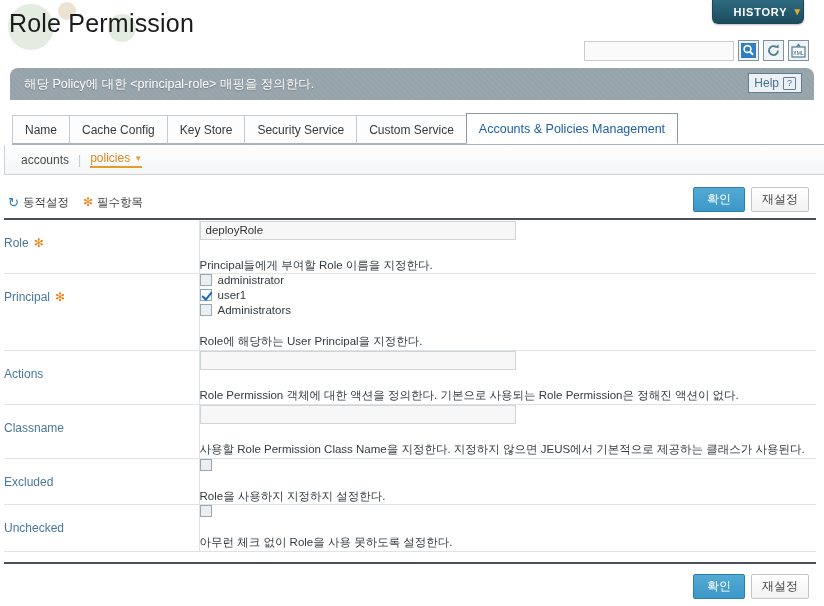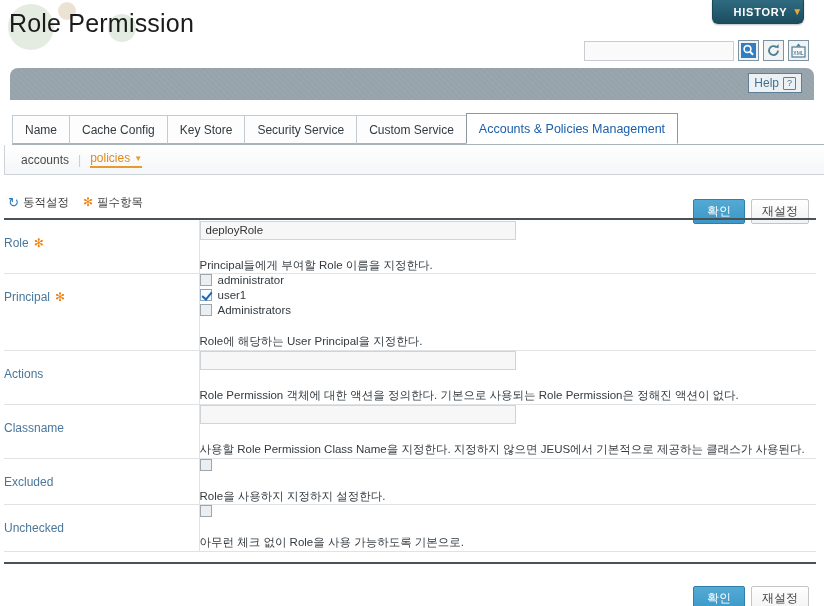--- a/index.html
+++ b/index.html
@@ -127,21 +127,20 @@
   .legend.second { margin-left: 14px; }
   .dyn-icon { color: #2f7fc4; font-size: 13px; line-height: 1; }
   .req-icon { color: #f07f10; font-size: 12px; line-height: 1; }
 
   .btn-row-top { position: absolute; right: 15px; top: 187px; display: flex; gap: 6px; }
   .btn {
     height: 25px; min-width: 52px; padding: 0 10px;
     font-size: 12px; cursor: pointer; border-radius: 2px;
     display: flex; align-items: center; justify-content: center;
     font-family: "Liberation Sans", sans-serif;
-    margin-top: 12px;
   }
   .btn-primary {
     background: linear-gradient(180deg,#53aad4 0%, #3b98c8 100%);
     border: 1px solid #2d80ac; color: #ffffff;
   }
   .btn-default {
     background: linear-gradient(180deg,#ffffff 0%, #f2f2f2 100%);
     border: 1px solid #c4c4c4; color: #444;
   }
 
@@ -225,20 +224,21 @@
         <svg width="15" height="15" viewBox="0 0 15 15">
           <rect x="1" y="4" width="13" height="10" fill="#f6f7f8" stroke="#4f7f93" stroke-width="1.2"></rect>
           <text x="7.5" y="12" font-size="5" fill="#2a5f78" text-anchor="middle" font-family="Liberation Sans, sans-serif">XML</text>
           <polygon points="7.5,0.6 10,3.4 5,3.4" fill="#4f7f93"></polygon>
         </svg>
       </div>
     </div>
   </div>
 
   <div class="banner">
+    <span class="banner-text">해당 Policy에 대한 &lt;principal-role&gt; 매핑을 정의한다.</span>
     <div class="help-btn">
       <span>Help</span>
       <span class="help-q">?</span>
     </div>
   </div>
 
   <div class="tabs">
     <div class="tab">Name</div>
     <div class="tab">Cache Config</div>
     <div class="tab">Key Store</div>
@@ -352,21 +352,21 @@
       <tr>
         <td class="cell-label">
           <span class="label-inner">
             <span>Unchecked</span>
           </span>
         </td>
         <td class="cell-field">
           <div class="cb-line">
             <span class="cb"></span>
           </div>
-          <div class="desc">아무런 체크 없이 Role을 사용 가능하도록 기본으로.</div>
+          <div class="desc">아무런 체크 없이 Role을 사용 못하도록 설정한다.</div>
         </td>
       </tr>
     </tbody>
   </table>
 
   <div class="rule-bottom"></div>
 
   <div class="btn-row-bottom">
     <button class="btn btn-primary">확인</button>
     <button class="btn btn-default">재설정</button>

